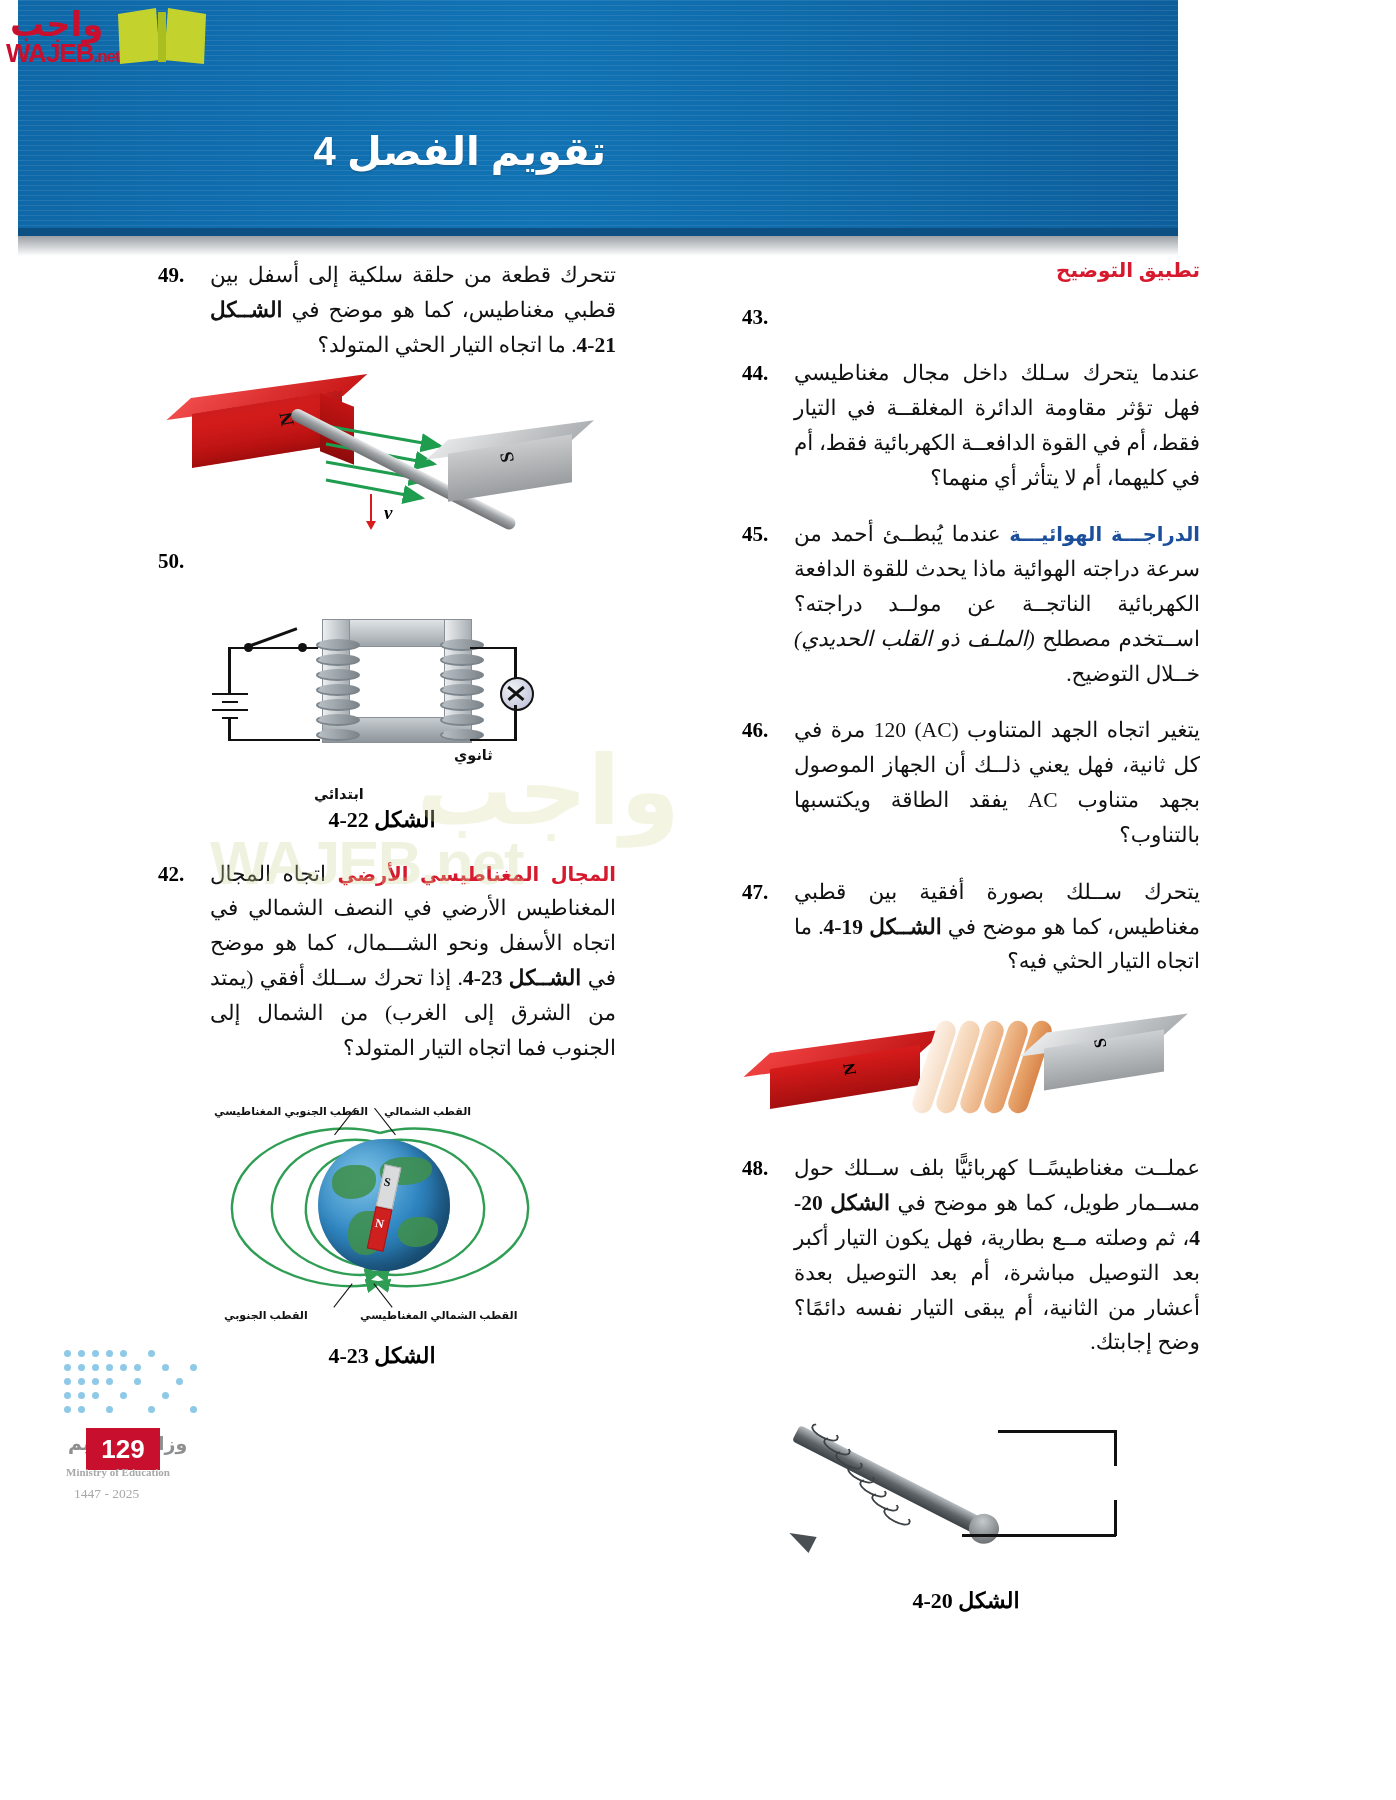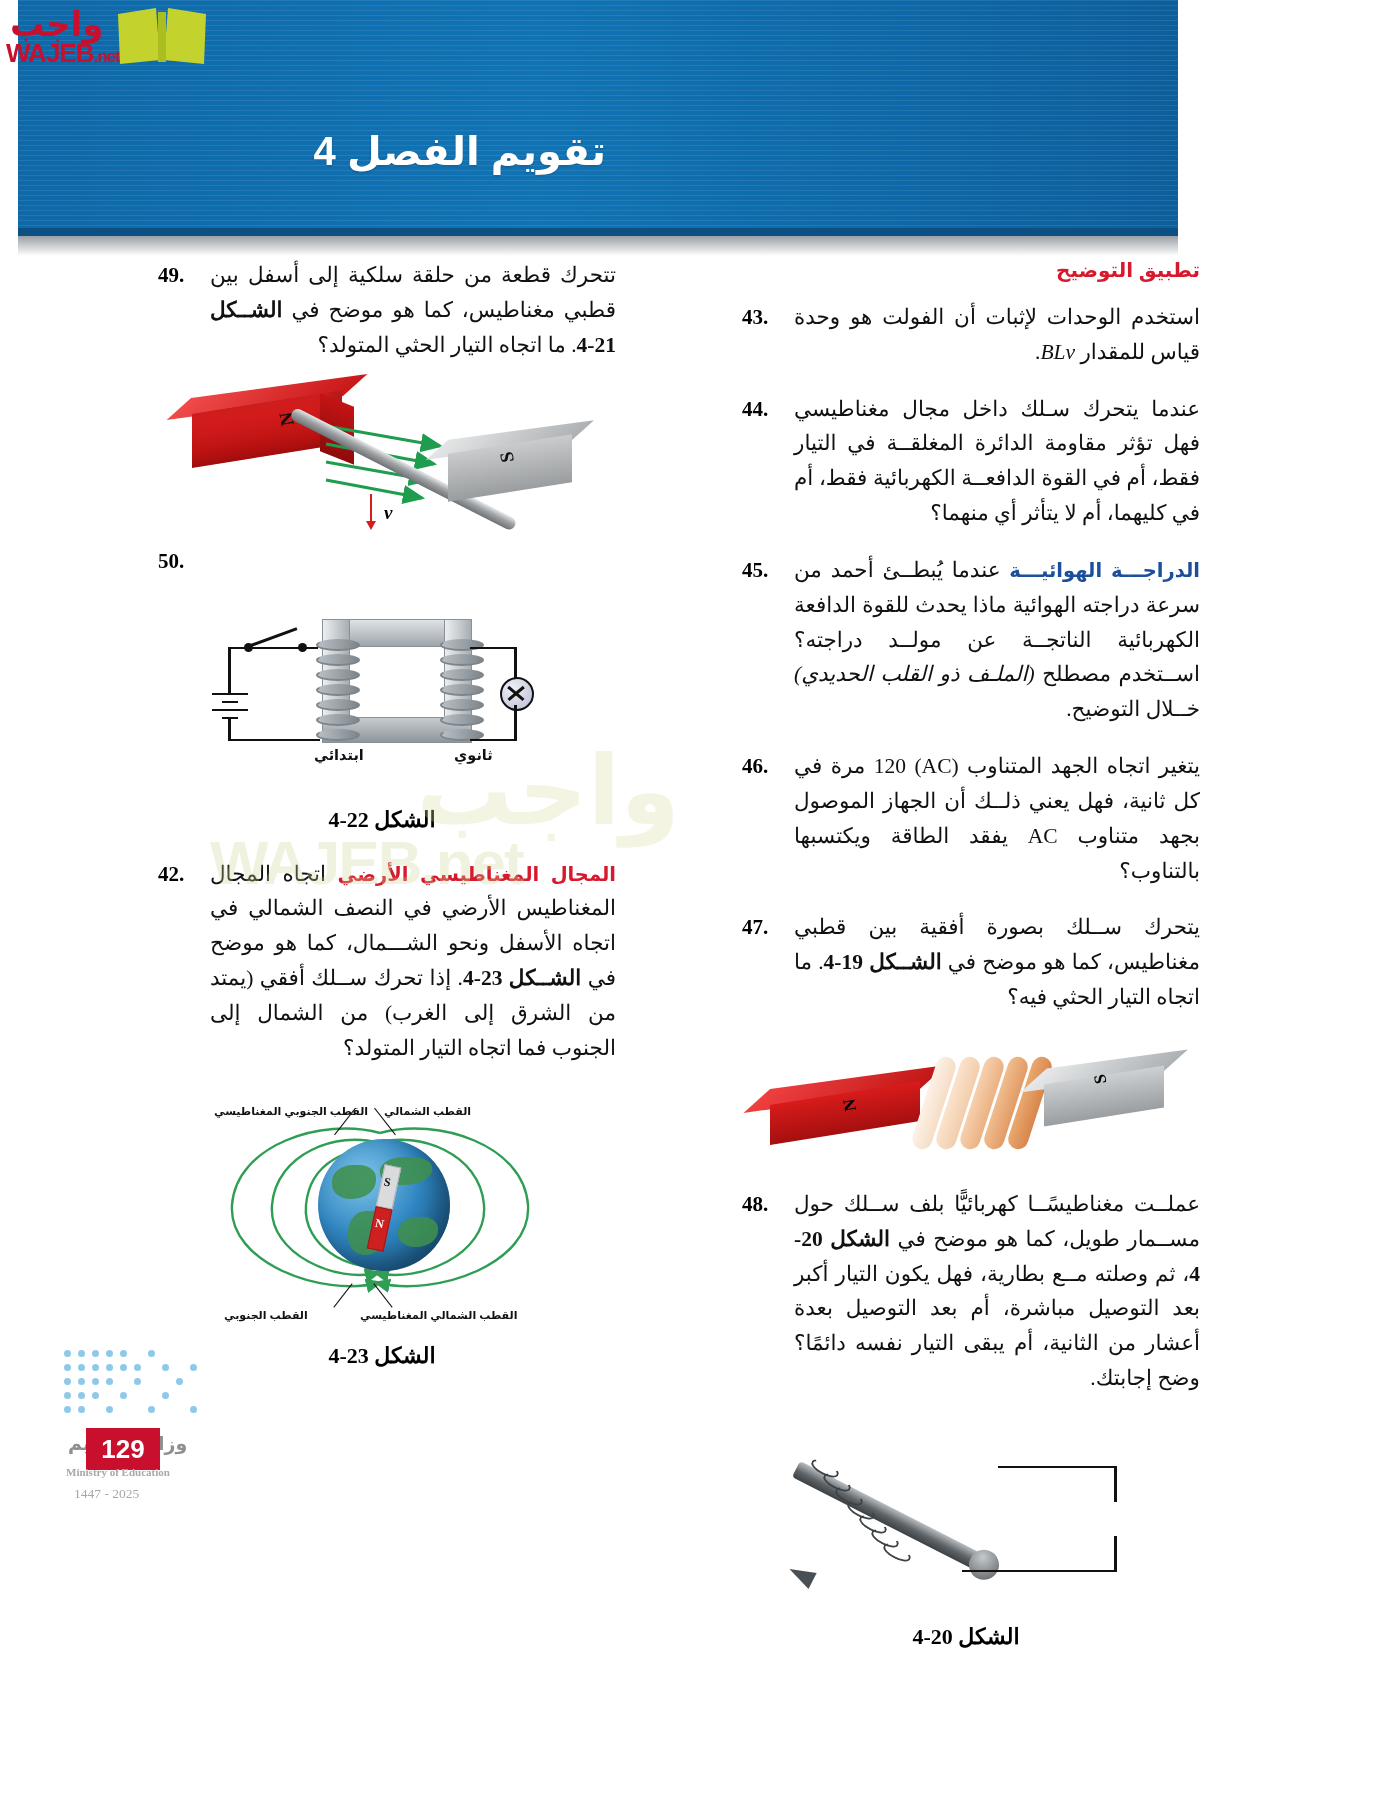--- a/index.html
+++ b/index.html
@@ -204,21 +204,21 @@
     background:radial-gradient(circle at 35% 32%,#eef0f5,#b9bcd6);
   }
   .lamp::before,.lamp::after{
     content:"";position:absolute;left:4px;top:13px;width:20px;height:2.5px;background:#111;
   }
   .lamp::before{transform:rotate(40deg);} .lamp::after{transform:rotate(-40deg);}
   .lbl-prim,.lbl-sec{
     position:absolute;top:146px;font-size:14.5px;font-weight:bold;
     font-family:"Liberation Sans","DejaVu Sans",sans-serif;color:#111;
   }
-  .lbl-prim{left:132px;} .lbl-sec{left:272px;}
+  .lbl-prim{left:132px;margin-top:39px;} .lbl-sec{left:272px;}
 
   
   .f19{width:420px;height:150px;}
   .m19-red{
     position:absolute;left:14px;top:56px;width:150px;height:40px;
     background:linear-gradient(to bottom,#d81b1b,#a50f0f);transform:skewY(-9deg);
   }
   .m19-red-top{
     position:absolute;left:14px;top:40px;width:150px;height:24px;
     background:linear-gradient(to right,#ef4040,#c21717);
@@ -337,21 +337,20 @@
   <div class="wm-txt">واجب</div>
   <div class="wm-txt2">WAJEB.net</div>
 </div>
 
 <div class="col col-right">
 
   <div class="sec-head">تطبيق التوضيح</div>
 
   <div class="q">
     <div class="q-num">43.</div>
-    <div class="q-body"><span>استخدم الوحدات لإثبات أن الفولت هو وحدة قياس للمقدار </span><span class="ltr ital">BLv</span><span>.</span></div>
   </div>
 
   <div class="q">
     <div class="q-num">44.</div>
     <div class="q-body">عندما يتحرك سـلك داخل مجال مغناطيسي فهل تؤثر مقاومة الدائرة المغلقــة في التيار فقط، أم في القوة الدافعــة الكهربائية فقط، أم في كليهما، أم لا يتأثر أي منهما؟</div>
   </div>
 
   <div class="q">
     <div class="q-num">45.</div>
     <div class="q-body"><span class="term-blue">الدراجـــة الهوائيـــة</span><span> عندما يُبطــئ أحمد من سرعة دراجته الهوائية ماذا يحدث للقوة الدافعة الكهربائية الناتجــة عن مولــد دراجته؟ اســتخدم مصطلح </span><span class="ital">(الملـف ذو القلب الحديدي)</span><span> خــلال التوضيح.</span></div>

